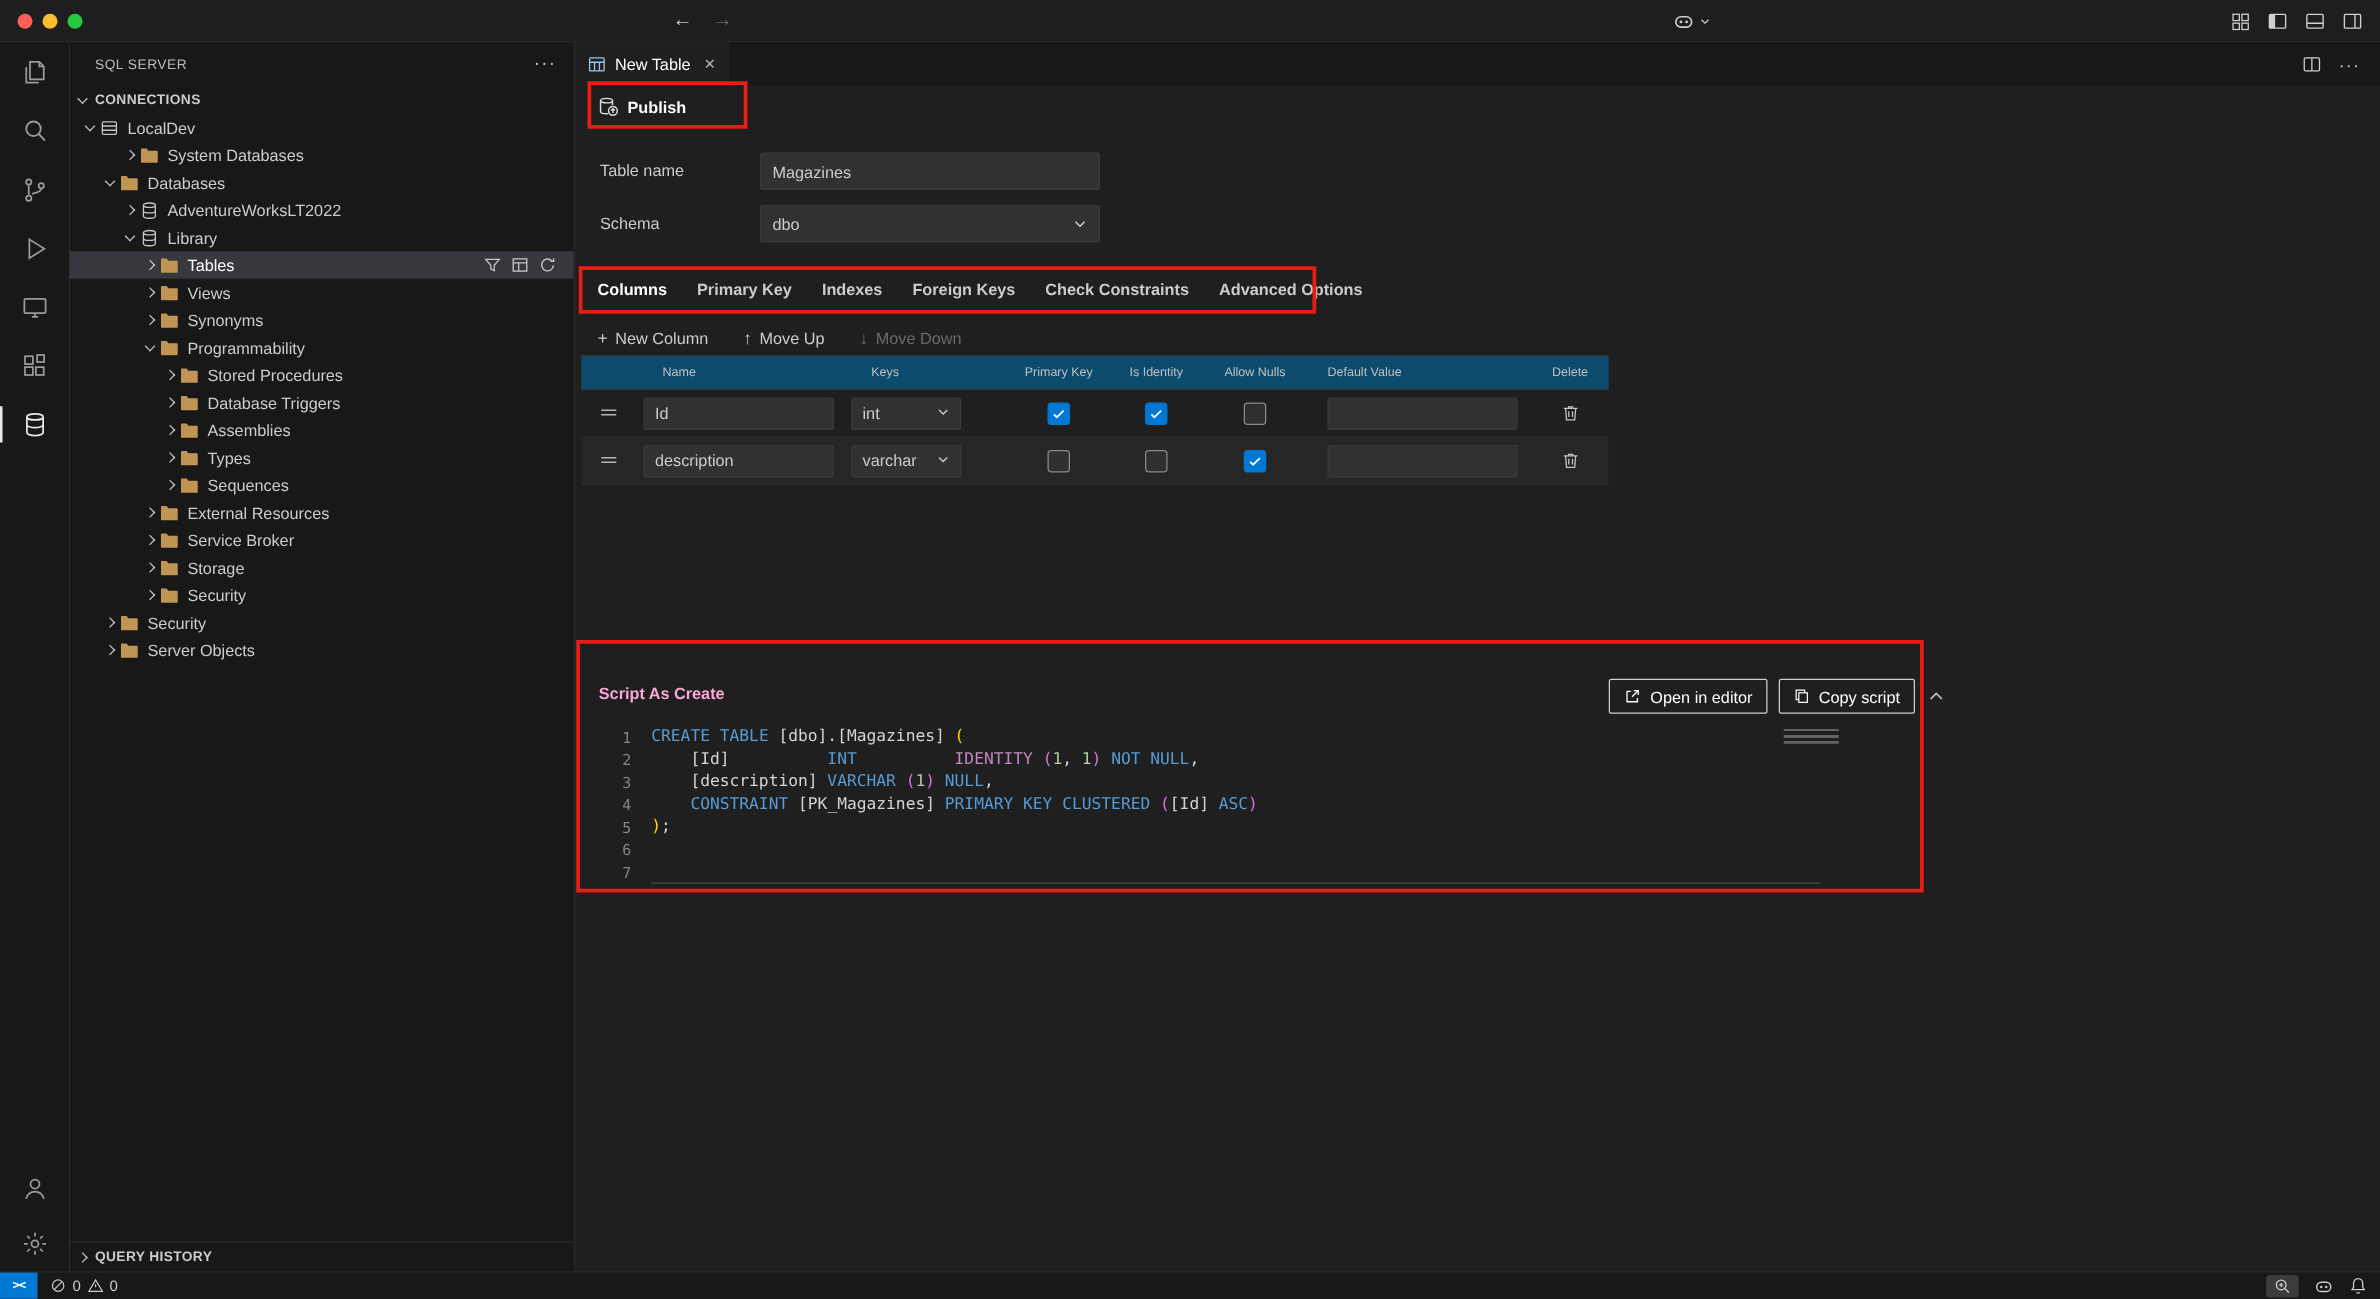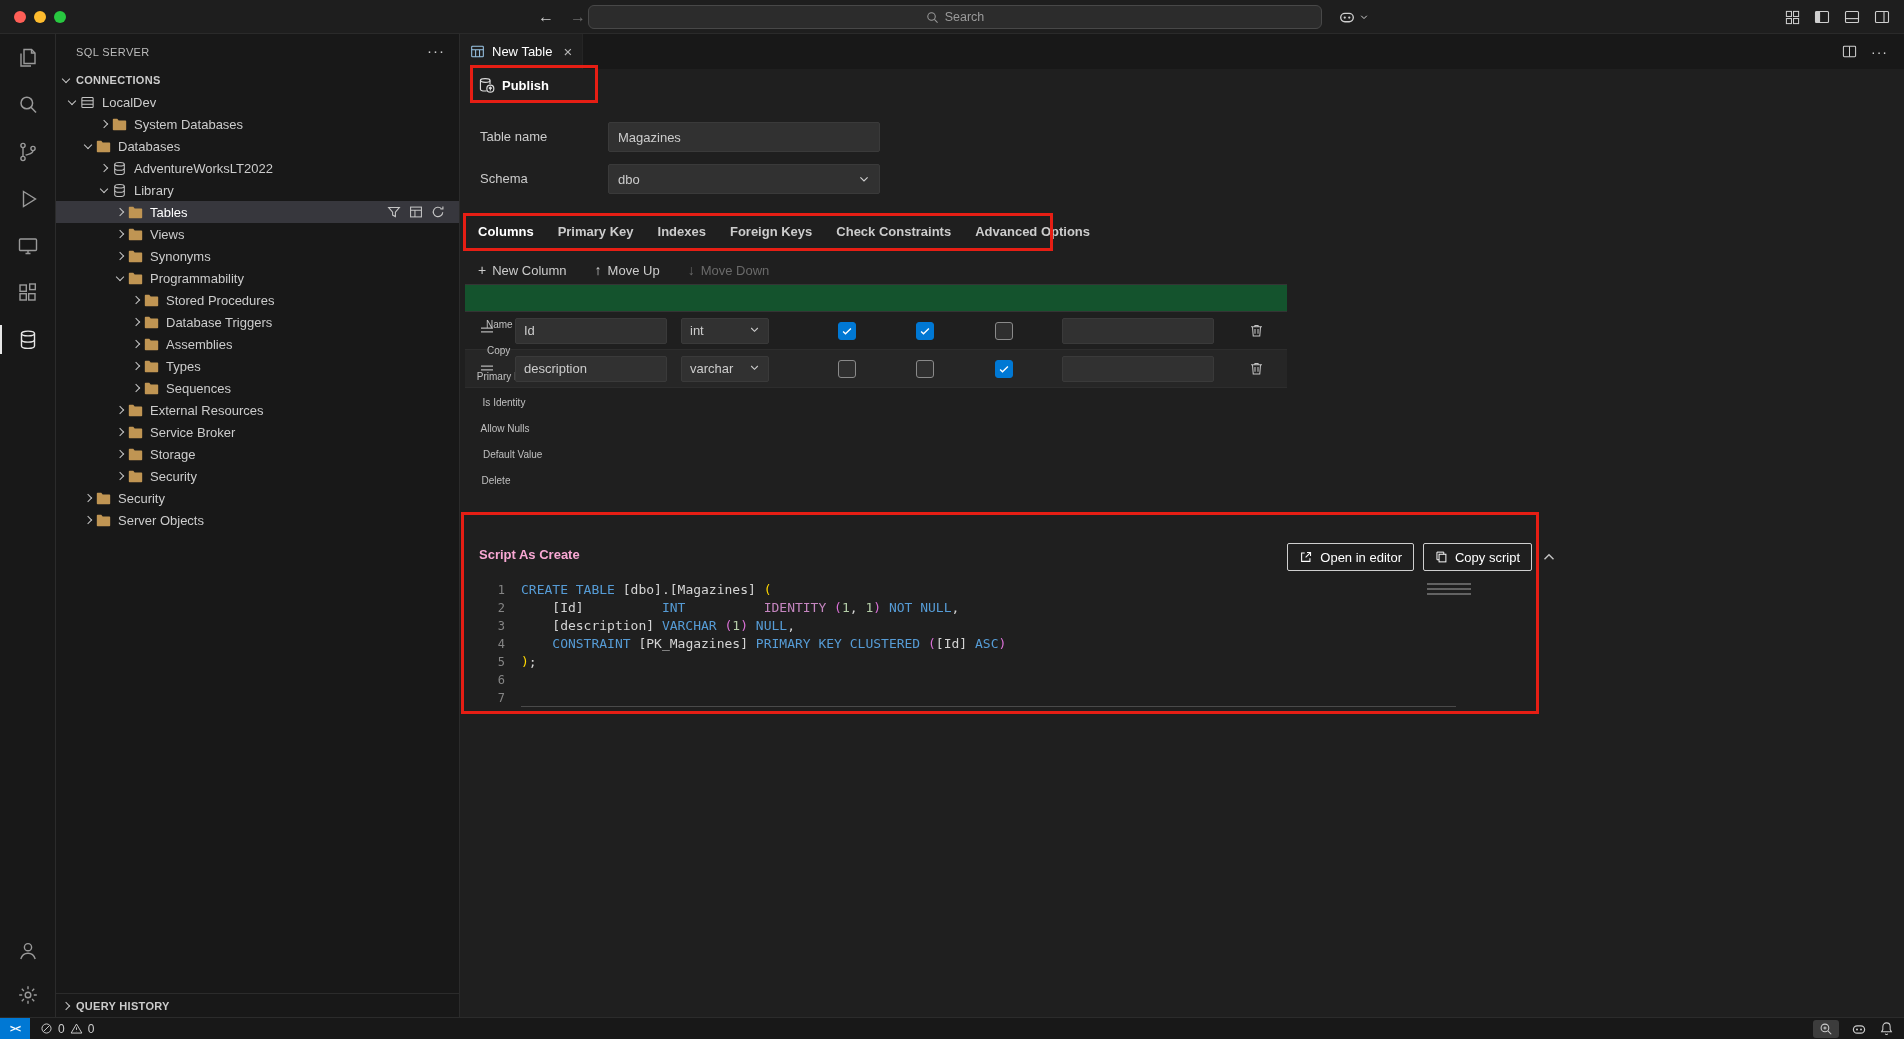--- a/index.html
+++ b/index.html
@@ -66,21 +66,21 @@
   .designer-tabs{position:absolute;left:6px;top:180px;height:36px;display:flex;}
   .dtab{padding:0 12px;line-height:35px;font-weight:bold;font-size:13px;color:#cccccc;cursor:pointer;}
   .dtab.active{color:#ffffff;border-bottom:1.5px solid var(--tab-underline,#4daafc);}
 
   .designer-toolbar{position:absolute;left:18px;top:222px;height:28px;display:flex;align-items:center;gap:28px;}
   .tbtn{display:flex;align-items:center;gap:6px;color:#cccccc;cursor:pointer;}
   .tbtn .tbtn-icon{font-size:14px;}
   .tbtn.disabled{color:#6a6a6a;cursor:default;}
 
   .grid{position:absolute;left:5px;top:250px;width:822px;}
-  .grid-header{display:flex;height:28px;background:#14532d;border-top:1px solid #343434;border-bottom:1px solid #343434;color:#c0c0c0;font-size:10px;flex-direction:column;}
+  .grid-header{display:flex;height:28px;background:#0c4a6e;border-top:1px solid #343434;border-bottom:1px solid #343434;color:#c0c0c0;font-size:10px;}
   .gh-cell{display:flex;align-items:center;height:100%;flex:none;}
   .grid-row{display:flex;height:38px;align-items:center;border-bottom:1px solid #2d2d2d;}
   .grid-row:nth-child(even){background:#262626;}
   .g-cell{display:flex;align-items:center;height:100%;flex:none;}
   .cell-input{width:152px;height:26px;background:#313131;border:1px solid #3a3a3a;border-radius:2px;color:#cccccc;font-size:13px;font-family:"Liberation Sans",sans-serif;padding:0 8px;outline:none;}
   .dropdown{width:88px;height:26px;background:#313131;border:1px solid #3a3a3a;border-radius:2px;display:flex;align-items:center;justify-content:space-between;padding:0 8px;cursor:pointer;color:#cccccc;}
   .checkbox{width:18px;height:18px;border-radius:3px;background:#2f2f2f;border:1px solid #8a8a8a;display:flex;align-items:center;justify-content:center;cursor:pointer;}
   .checkbox.checked{background:var(--accent,#0078d4);border-color:var(--accent,#0078d4);}
   .trash-btn{display:inline-flex;cursor:pointer;}
 
@@ -120,27 +120,20 @@
 <div class="window">
 
   <div class="titlebar">
     <div class="traffic-lights">
       <span class="tl red"></span>
       <span class="tl yellow"></span>
       <span class="tl green"></span>
     </div>
     <span class="nav-arrow back">←</span>
     <span class="nav-arrow fwd">→</span>
-    <div class="search-box">
-      <svg width="13" height="13" viewBox="0 0 16 16" fill="none" stroke="#9a9a9a" stroke-width="1.3">
-          <circle cx="6.8" cy="6.8" r="4.6"></circle>
-          <path d="M10.3 10.3L14.2 14.2"></path>
-        </svg>
-      <span>Search</span>
-    </div>
     <div class="copilot-menu">
       <svg width="18" height="18" viewBox="0 0 16 16" fill="none" stroke="currentColor" stroke-width="1.2">
           <rect x="2.4" y="4.8" width="11.2" height="7.4" rx="3.7"></rect>
           <circle cx="6" cy="8.5" r="1" fill="currentColor" stroke="none"></circle>
           <circle cx="10" cy="8.5" r="1" fill="currentColor" stroke="none"></circle>
         </svg>
       <svg width="10" height="10" viewBox="0 0 16 16" fill="none" stroke="currentColor" stroke-width="1.6">
           <path d="M3.5 6l4.5 4.5L12.5 6"></path>
         </svg>
     </div>
@@ -514,21 +507,21 @@
         <div class="tbtn disabled">
           <span class="tbtn-icon">↓</span>
           <span>Move Down</span>
         </div>
       </div>
 
     <div class="grid">
       <div class="grid-header">
           <div class="gh-cell" style="width: 44px; justify-content: center;"></div>
           <div class="gh-cell" style="width: 166px; padding-left: 21px;">Name</div>
-          <div class="gh-cell" style="width: 133px; padding-left: 22px;">Copy</div>
+          <div class="gh-cell" style="width: 133px; padding-left: 22px;">Keys</div>
           <div class="gh-cell" style="width: 78px; justify-content: center;">Primary Key</div>
           <div class="gh-cell" style="width: 78px; justify-content: center;">Is Identity</div>
           <div class="gh-cell" style="width: 80px; justify-content: center;">Allow Nulls</div>
           <div class="gh-cell" style="width: 181px; padding-left: 18px;">Default Value</div>
           <div class="gh-cell" style="width: 62px; justify-content: center;">Delete</div>
         </div>
       <div class="grid-body">
           <div class="grid-row">
             <div class="g-cell" style="width: 44px; justify-content: center;">
               <span><svg width="14" height="10" viewBox="0 0 14 10" stroke="#b5b5b5" stroke-width="1.3">

